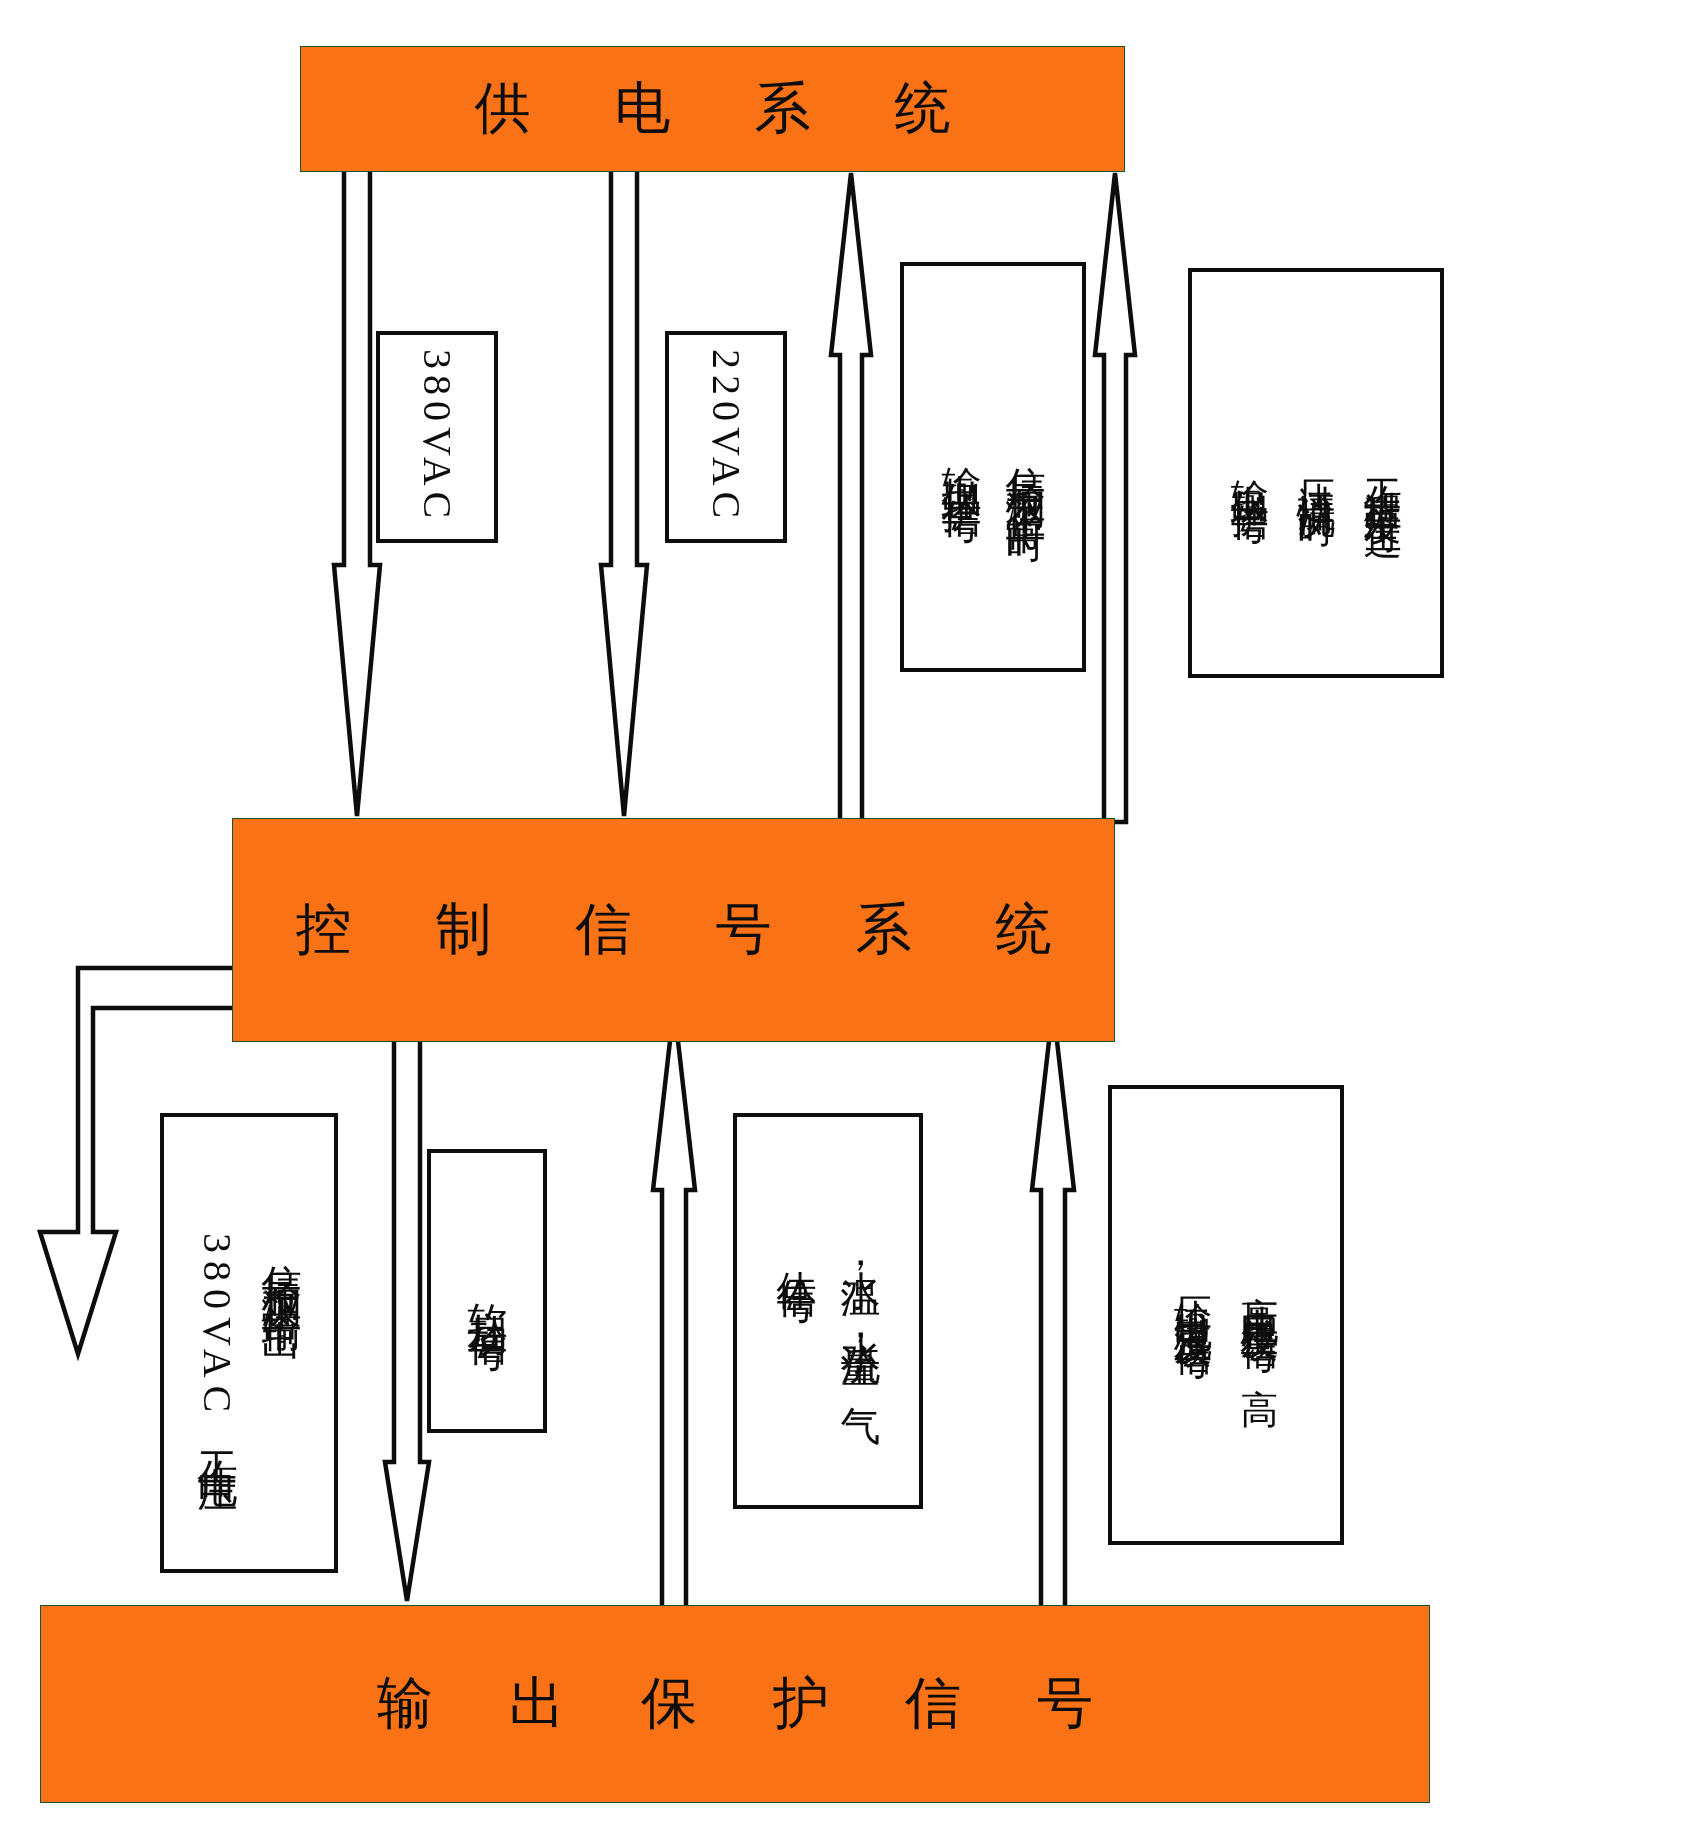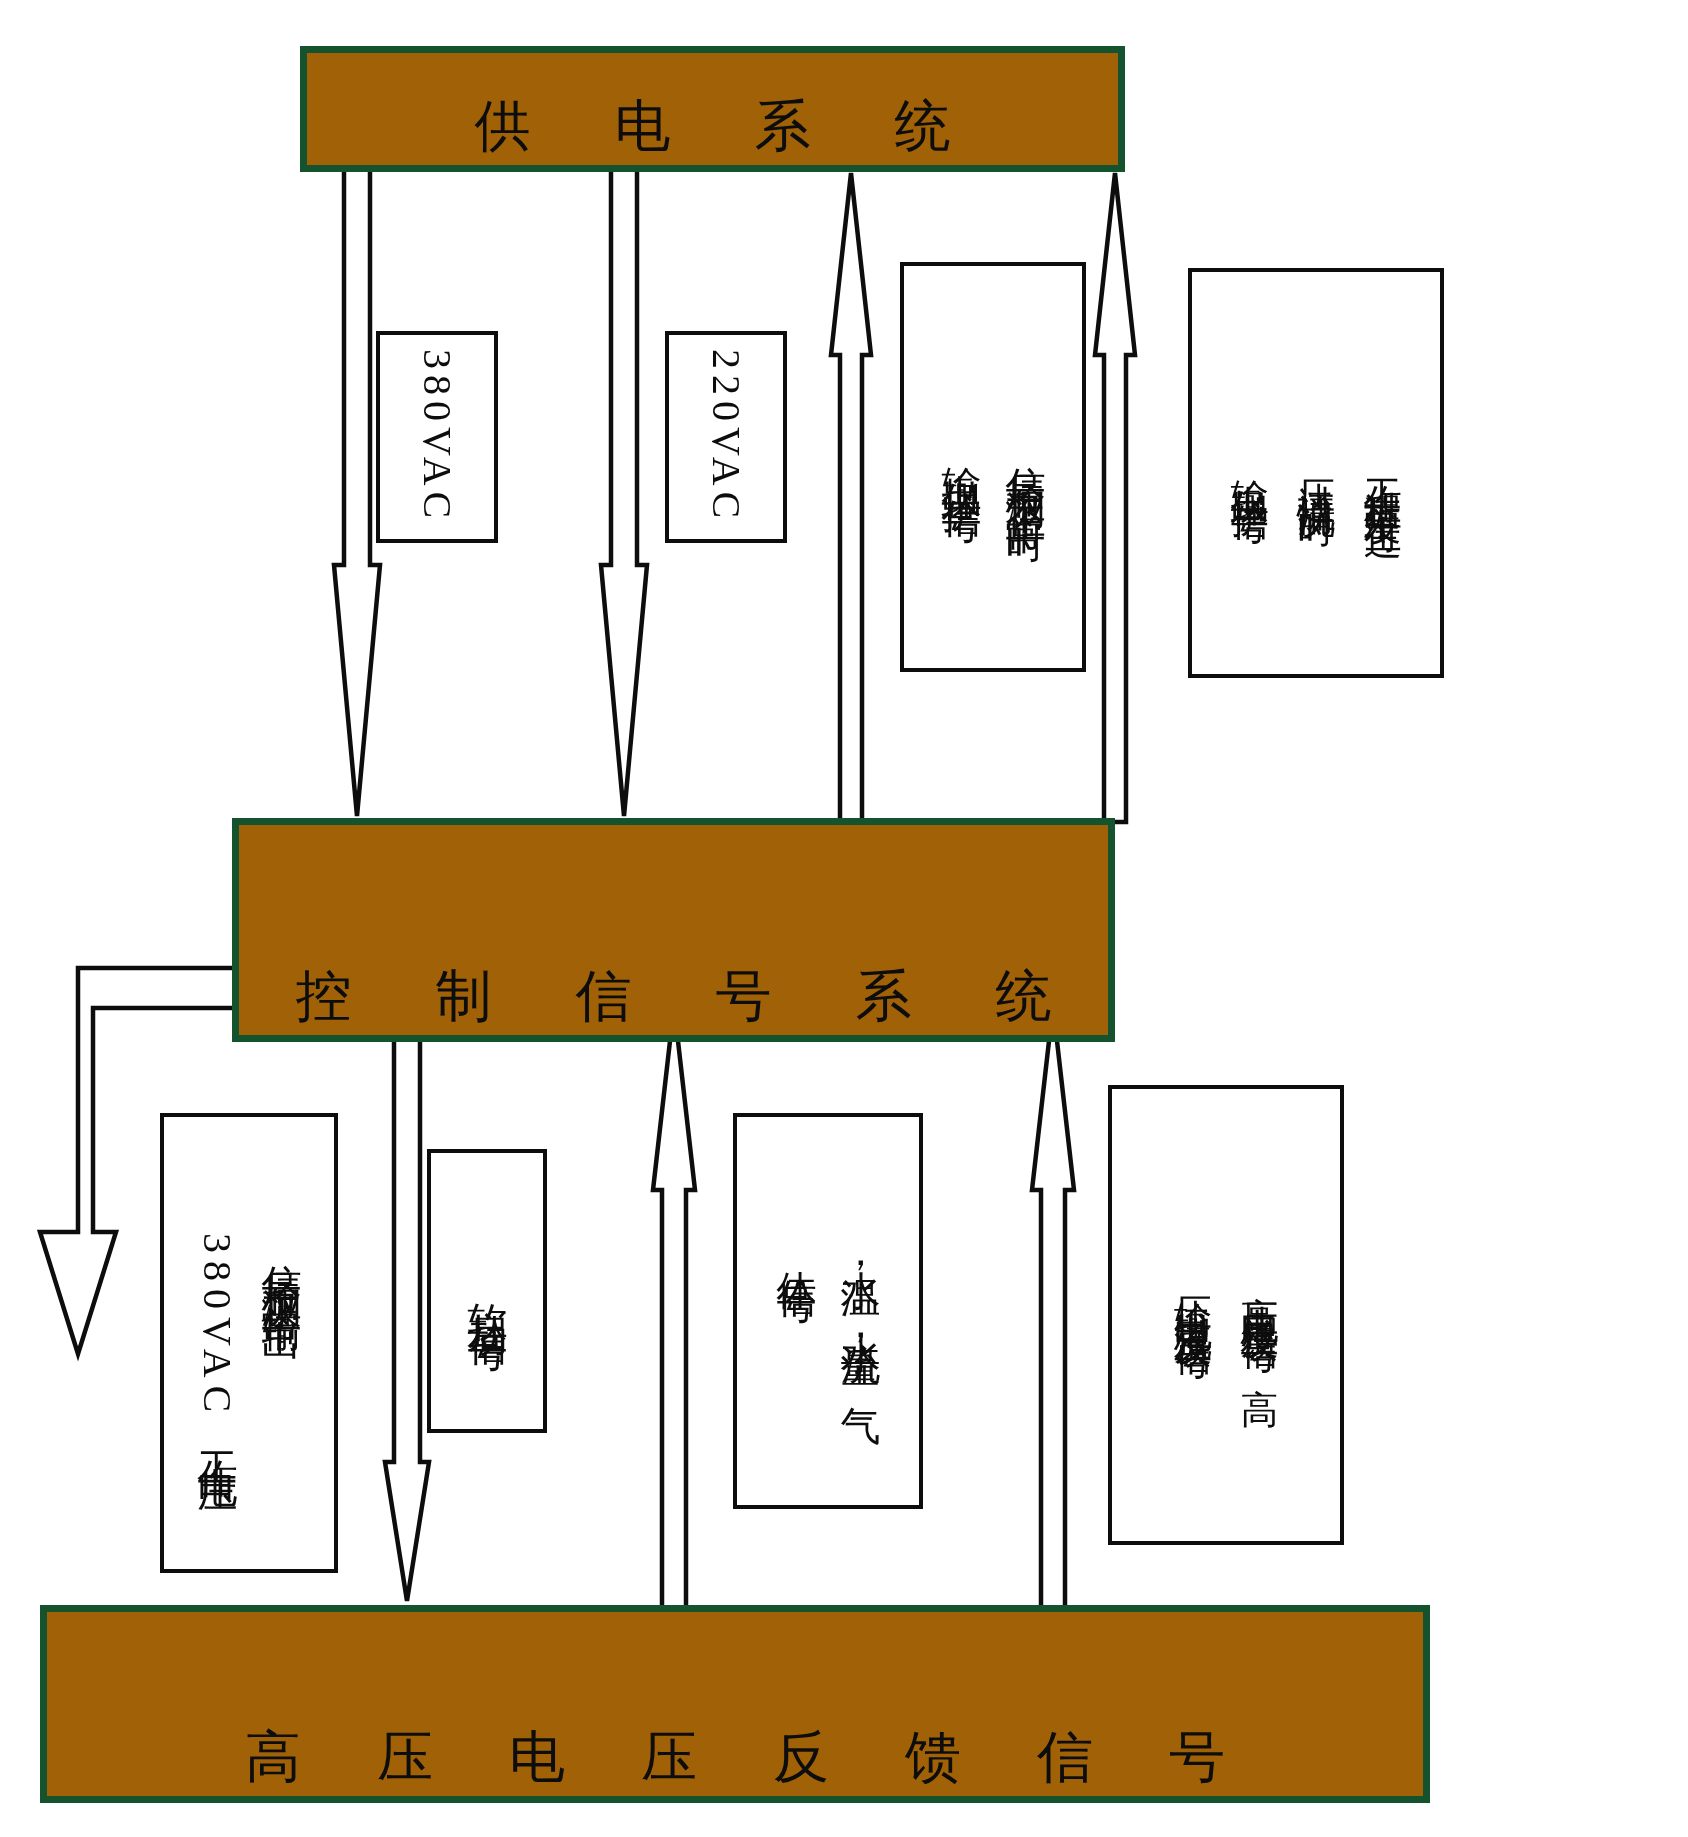--- a/index.html
+++ b/index.html
@@ -3,22 +3,22 @@
 <meta charset="utf-8">
 <style>
   html,body{margin:0;padding:0;background:#ffffff;}
   body{font-family:"Liberation Serif","DejaVu Serif",serif;}
   .canvas{
     position:relative;width:1688px;height:1837px;background:#ffffff;overflow:hidden;
   }
   .arrow-layer{position:absolute;left:0;top:0;z-index:1;}
   .arrow-layer path{fill:#ffffff;stroke:#0d0d0d;stroke-width:4.5;stroke-linejoin:miter;}
   .sysbox{
-    position:absolute;z-index:2;background:#a16207;border:7px solid #14532d;
-    box-sizing:border-box;display:flex;align-items:flex-end;justify-content:center;
+    position:absolute;z-index:2;background:#f97316;border:1px solid #14532d;
+    box-sizing:border-box;display:flex;align-items:center;justify-content:center;
   }
   .sysbox .title{
     font-size:56px;color:#0d0d0d;white-space:nowrap;font-weight:500;
   }
   .t-wide{letter-spacing:84px;margin-right:-84px;}
   .t-laser{letter-spacing:76px;margin-right:-76px;}
   .vlabel{
     position:absolute;z-index:3;background:#ffffff;border:4px solid #0d0d0d;
     box-sizing:border-box;display:flex;align-items:center;justify-content:center;
   }
@@ -60,21 +60,21 @@
 
   <div class="sysbox" id="box-power">
     <span class="title t-wide">供电系统</span>
   </div>
 
   <div class="sysbox" id="box-control">
     <span class="title t-wide">控制信号系统</span>
   </div>
 
   <div class="sysbox" id="box-laser">
-    <span class="title t-laser">高压电压反馈信号</span>
+    <span class="title t-laser">输出保护信号</span>
   </div>
 
   <div class="vlabel" id="lbl-380vac">
     <span class="vtxt vac">380VAC</span>
   </div>
 
   <div class="vlabel" id="lbl-220vac">
     <span class="vtxt vac">220VAC</span>
   </div>
 

